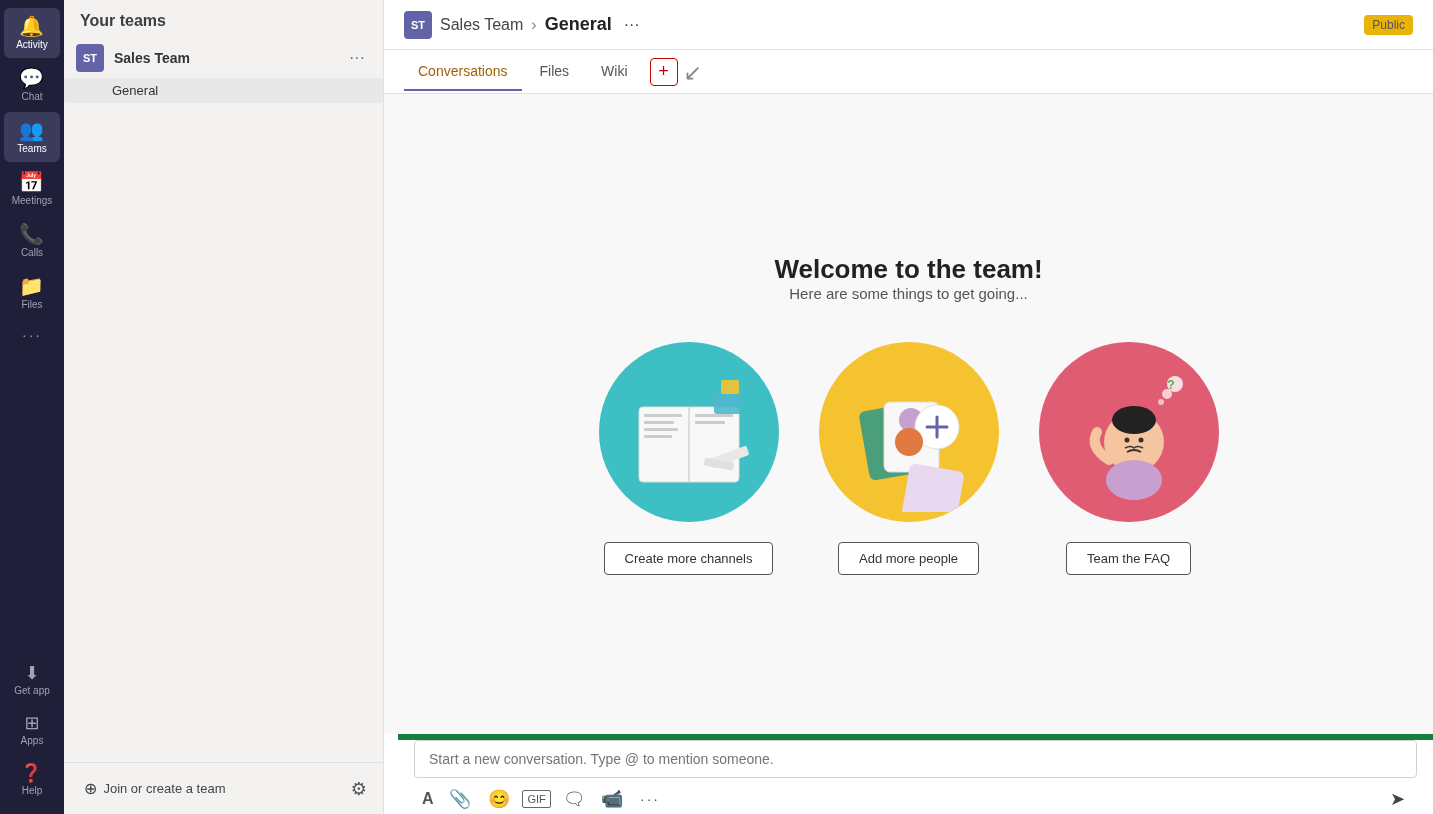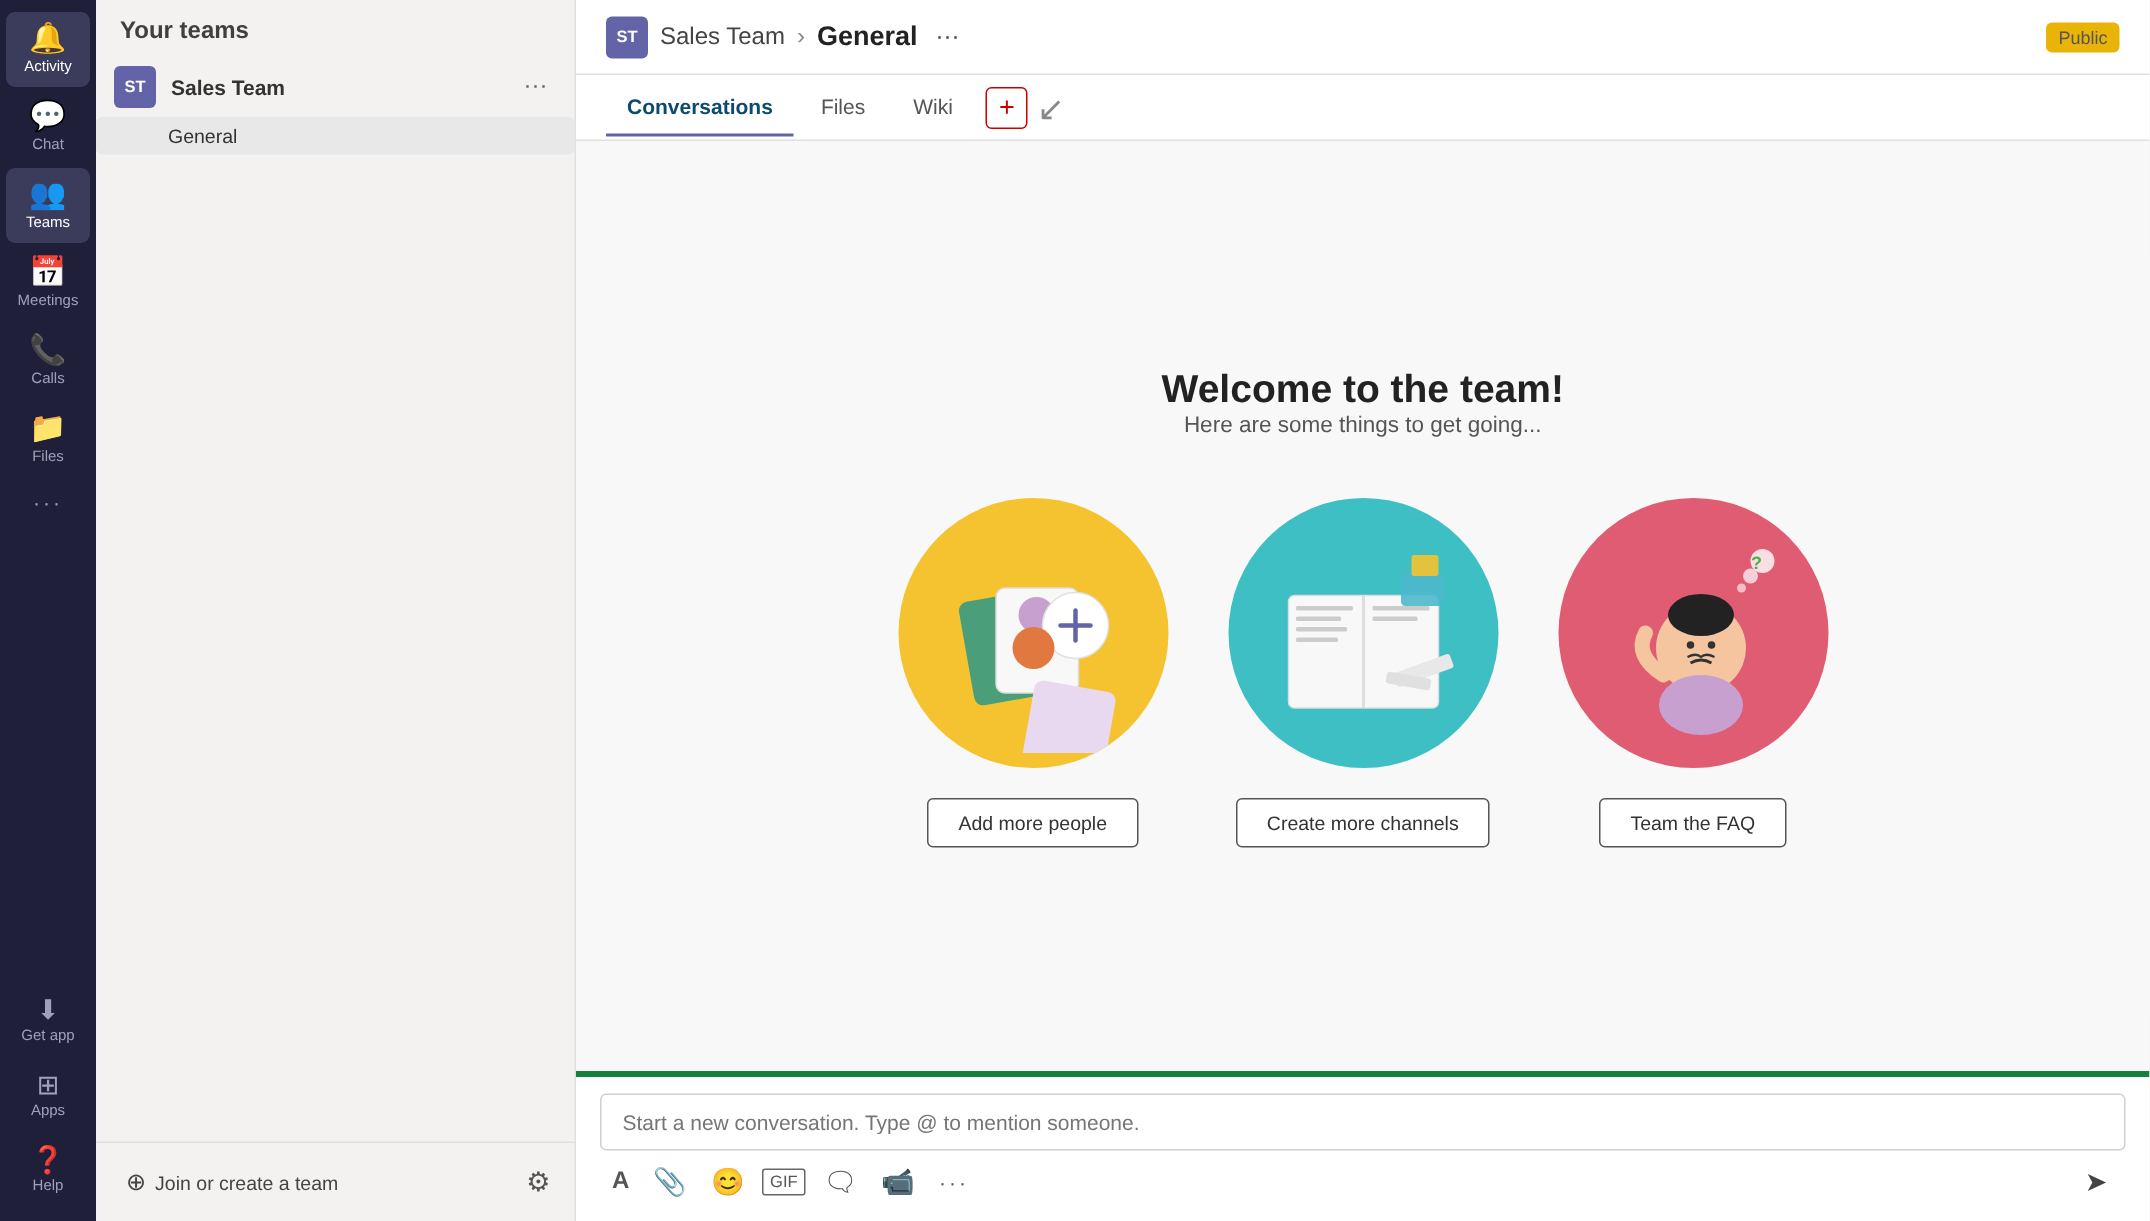--- a/index.html
+++ b/index.html
@@ -196,23 +196,23 @@
     }
     .tab {
       padding: 10px 14px;
       font-size: 14px;
       color: #555;
       cursor: pointer;
       border-bottom: 2px solid transparent;
       white-space: nowrap;
     }
     .tab.active {
-      color: #0c4a6e;
+      color: #a16207;
       border-bottom: 2px solid #6264a7;
-      font-weight: 700;
+      font-weight: 400;
     }
     .add-tab-btn {
       width: 28px;
       height: 28px;
       border: 1.5px solid #c00;
       border-radius: 4px;
       display: flex;
       align-items: center;
       justify-content: center;
       color: #c00;
@@ -277,22 +277,23 @@
       font-size: 13px;
       color: #333;
       cursor: pointer;
       font-weight: 500;
       white-space: nowrap;
     }
 
     
     .message-box-wrap {
       background: #fff;
-      border-top: 4px solid #15803d;
-      padding: 11px 16px;
+      border-top: 6px solid #15803d;
+      padding: 0 16px;
+      margin-left: 14px;
     }
     .message-input {
       width: 100%;
       border: 1px solid #d0d0d0;
       border-radius: 4px;
       padding: 10px 14px;
       font-size: 14px;
       color: #333;
       outline: none;
       background: #fff;
@@ -407,20 +408,43 @@
     <div class="tab">Wiki</div>
     <div class="add-tab-btn">+</div>
     <span style="font-size:22px; color:#888; margin-left:2px; margin-top:2px;">↙</span>
   </div>
 
   <div class="welcome-area">
     <div class="welcome-title">Welcome to the team!</div>
     <div class="welcome-subtitle">Here are some things to get going...</div>
 
     <div class="welcome-cards">
+
+      <div class="welcome-card">
+        <div class="card-circle circle-teal">
+          <svg width="160" height="160" viewBox="0 0 160 160">
+
+            <rect x="30" y="55" width="100" height="75" rx="4" fill="#f8f8f8" stroke="#ddd"></rect>
+            <line x1="80" y1="55" x2="80" y2="130" stroke="#ddd" stroke-width="2"></line>
+            <rect x="35" y="62" width="38" height="3" rx="1" fill="#ccc"></rect>
+            <rect x="35" y="69" width="30" height="3" rx="1" fill="#ccc"></rect>
+            <rect x="35" y="76" width="34" height="3" rx="1" fill="#ccc"></rect>
+            <rect x="35" y="83" width="28" height="3" rx="1" fill="#ccc"></rect>
+            <rect x="86" y="62" width="38" height="3" rx="1" fill="#ccc"></rect>
+            <rect x="86" y="69" width="30" height="3" rx="1" fill="#ccc"></rect>
+
+            <rect x="105" y="40" width="28" height="22" rx="3" fill="#4db8cc" opacity="0.9"></rect>
+            <rect x="112" y="28" width="18" height="14" rx="2" fill="#f5c330" opacity="0.9"></rect>
+
+            <rect x="100" y="100" width="40" height="10" rx="2" fill="#e8e8e8" transform="rotate(-20 120 105)"></rect>
+            <rect x="95" y="108" width="30" height="8" rx="2" fill="#e0e0e0" transform="rotate(10 110 112)"></rect>
+          </svg>
+        </div>
+        <button class="card-btn">Create more channels</button>
+      </div>
 
       <div class="welcome-card">
         <div class="card-circle circle-yellow">
           <svg width="160" height="160" viewBox="0 0 160 160">
 
             <rect x="35" y="55" width="55" height="70" rx="6" fill="#4a9e7a" transform="rotate(-10 62 90)"></rect>
             <rect x="55" y="50" width="55" height="70" rx="6" fill="#f8f8f8" stroke="#ddd"></rect>
             <circle cx="82" cy="68" r="12" fill="#c8a0d0"></circle>
             <rect x="68" y="84" width="28" height="4" rx="2" fill="#ccc"></rect>
             <rect x="72" y="92" width="20" height="3" rx="2" fill="#ddd"></rect>
@@ -428,43 +452,20 @@
             <line x1="108" y1="65" x2="108" y2="85" stroke="#6264a7" stroke-width="3" stroke-linecap="round"></line>
             <line x1="98" y1="75" x2="118" y2="75" stroke="#6264a7" stroke-width="3" stroke-linecap="round"></line>
             <rect x="75" y="115" width="55" height="70" rx="6" fill="#e8d8f0" transform="rotate(10 102 150)"></rect>
             <circle cx="80" cy="90" r="14" fill="#e07840"></circle>
           </svg>
         </div>
         <button class="card-btn">Add more people</button>
       </div>
 
       <div class="welcome-card">
-        <div class="card-circle circle-teal">
-          <svg width="160" height="160" viewBox="0 0 160 160">
-
-            <rect x="30" y="55" width="100" height="75" rx="4" fill="#f8f8f8" stroke="#ddd"></rect>
-            <line x1="80" y1="55" x2="80" y2="130" stroke="#ddd" stroke-width="2"></line>
-            <rect x="35" y="62" width="38" height="3" rx="1" fill="#ccc"></rect>
-            <rect x="35" y="69" width="30" height="3" rx="1" fill="#ccc"></rect>
-            <rect x="35" y="76" width="34" height="3" rx="1" fill="#ccc"></rect>
-            <rect x="35" y="83" width="28" height="3" rx="1" fill="#ccc"></rect>
-            <rect x="86" y="62" width="38" height="3" rx="1" fill="#ccc"></rect>
-            <rect x="86" y="69" width="30" height="3" rx="1" fill="#ccc"></rect>
-
-            <rect x="105" y="40" width="28" height="22" rx="3" fill="#4db8cc" opacity="0.9"></rect>
-            <rect x="112" y="28" width="18" height="14" rx="2" fill="#f5c330" opacity="0.9"></rect>
-
-            <rect x="100" y="100" width="40" height="10" rx="2" fill="#e8e8e8" transform="rotate(-20 120 105)"></rect>
-            <rect x="95" y="108" width="30" height="8" rx="2" fill="#e0e0e0" transform="rotate(10 110 112)"></rect>
-          </svg>
-        </div>
-        <button class="card-btn">Create more channels</button>
-      </div>
-
-      <div class="welcome-card">
         <div class="card-circle circle-pink">
           <svg width="160" height="160" viewBox="0 0 160 160">
 
             <circle cx="85" cy="90" r="30" fill="#f5c5a0"></circle>
 
             <ellipse cx="85" cy="68" rx="22" ry="14" fill="#222"></ellipse>
 
             <circle cx="78" cy="88" r="2.5" fill="#333"></circle>
             <circle cx="92" cy="88" r="2.5" fill="#333"></circle>
 

